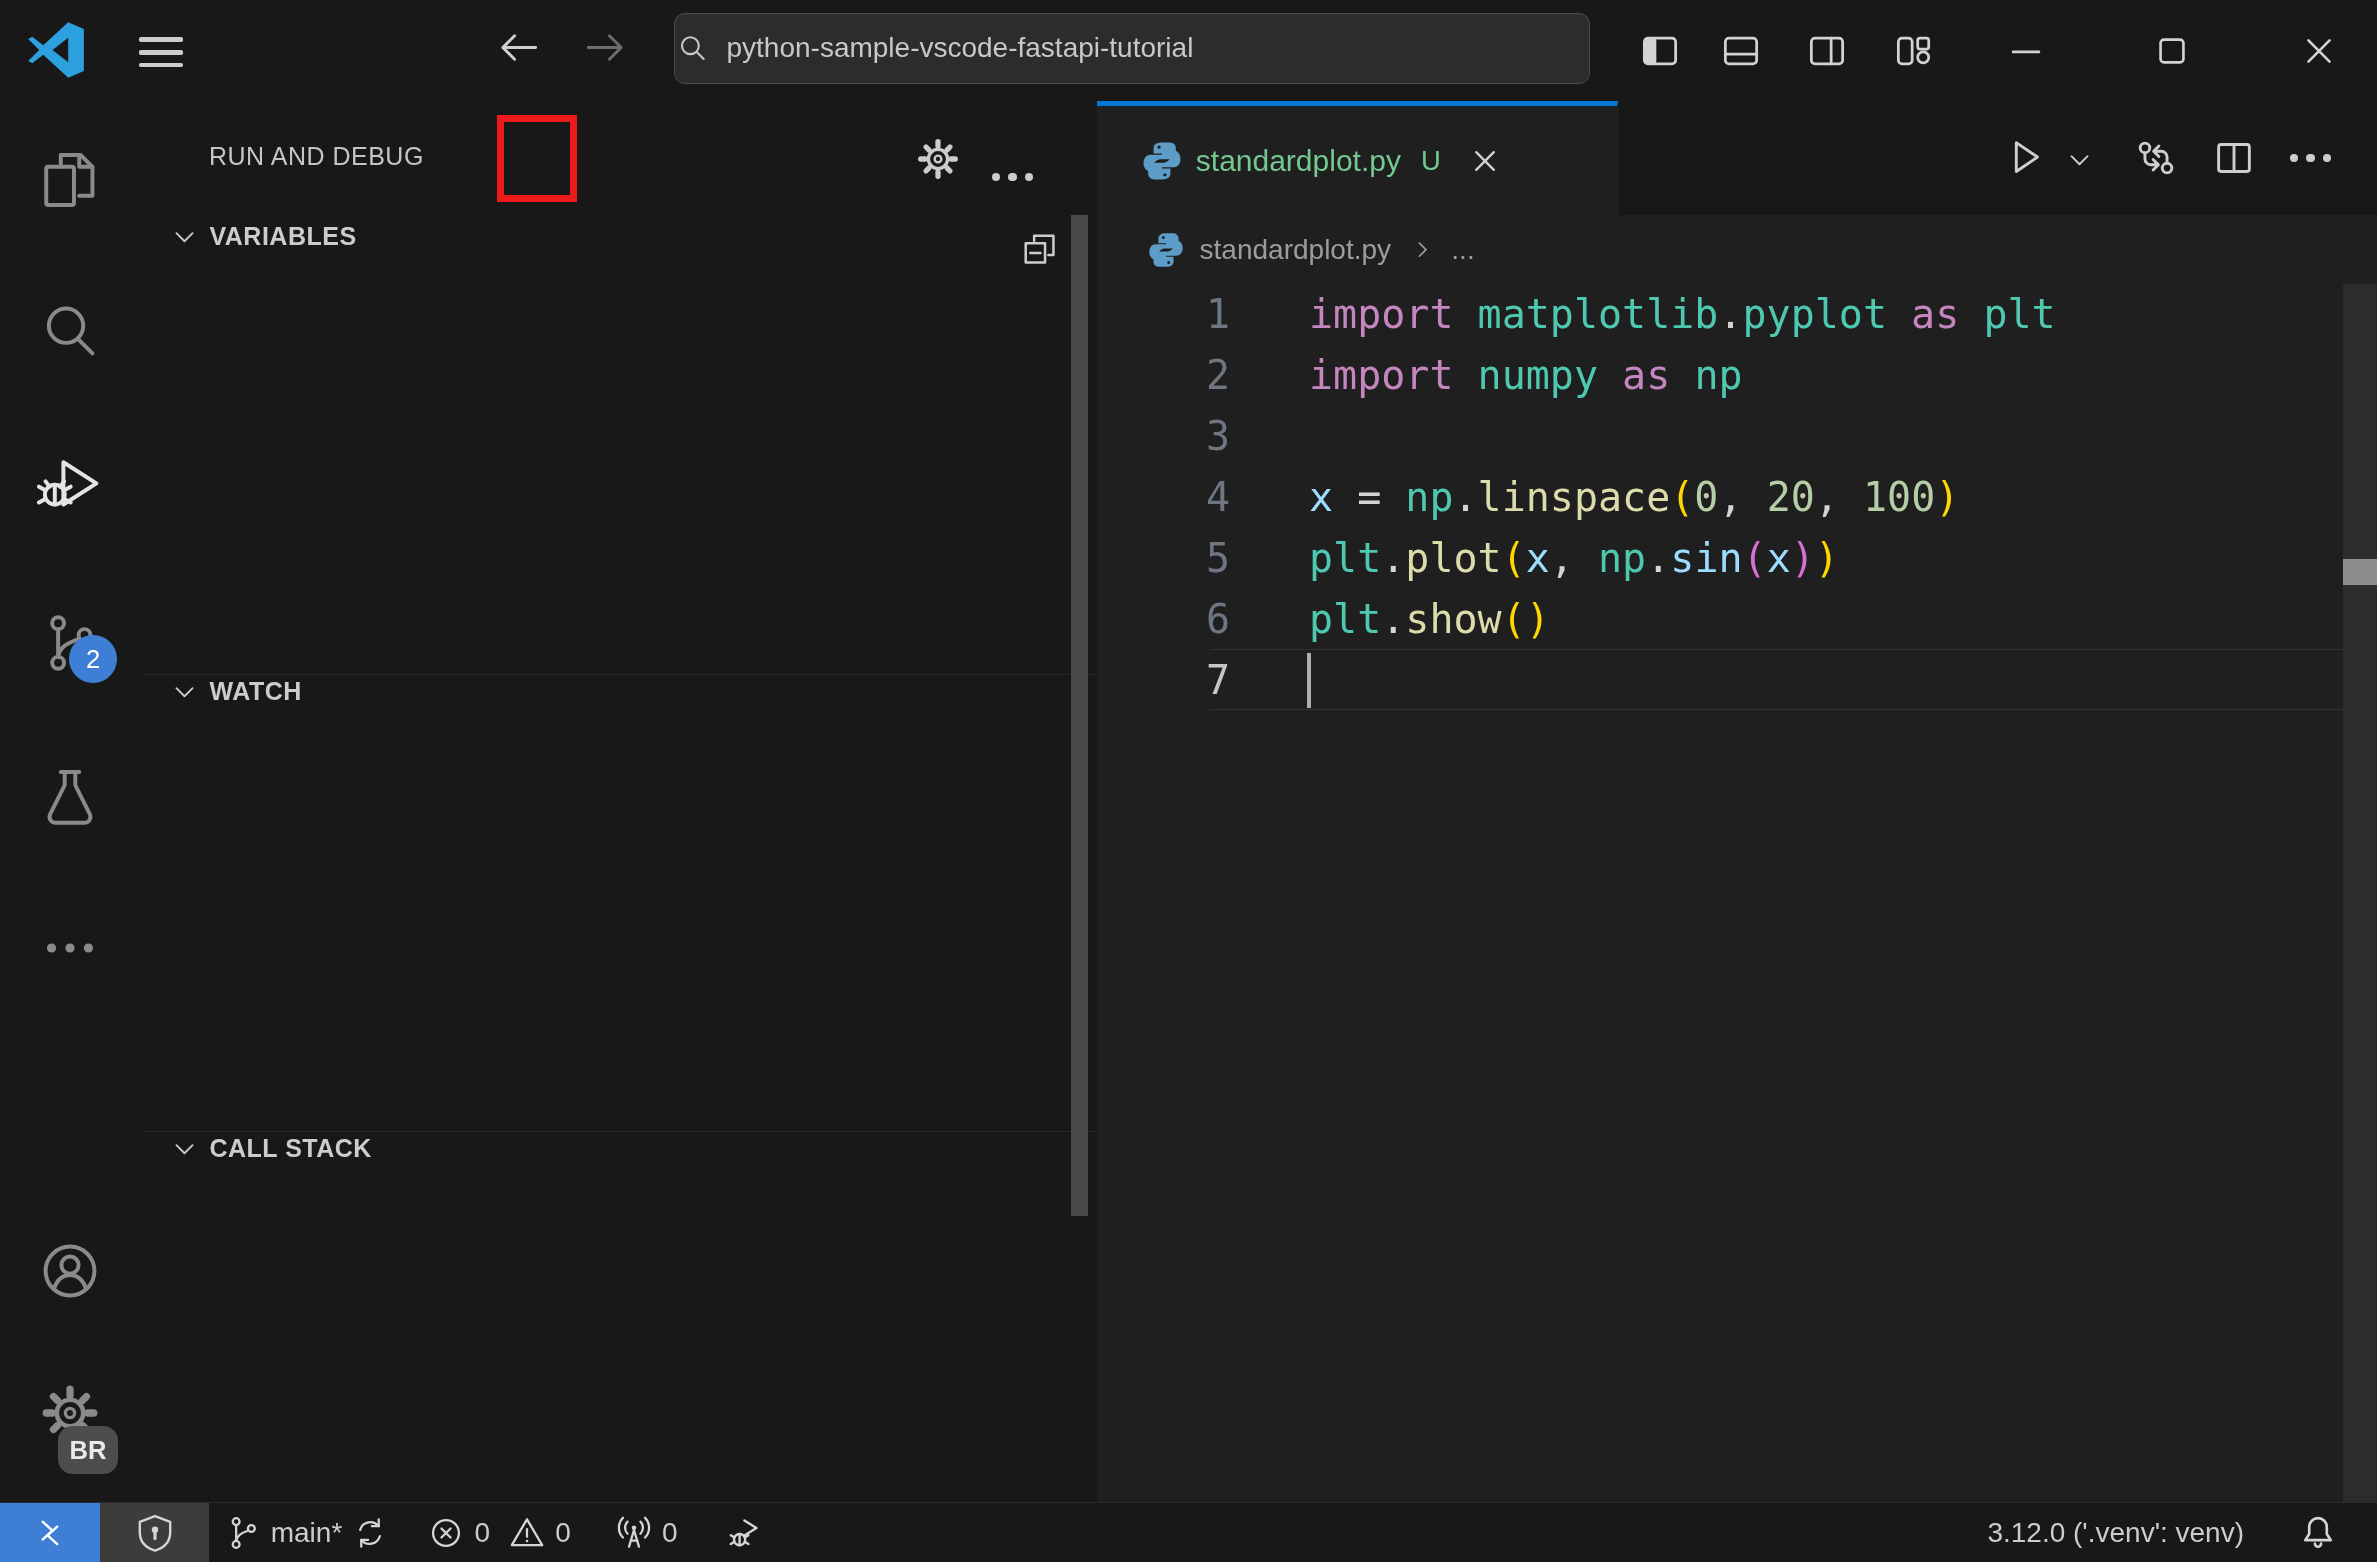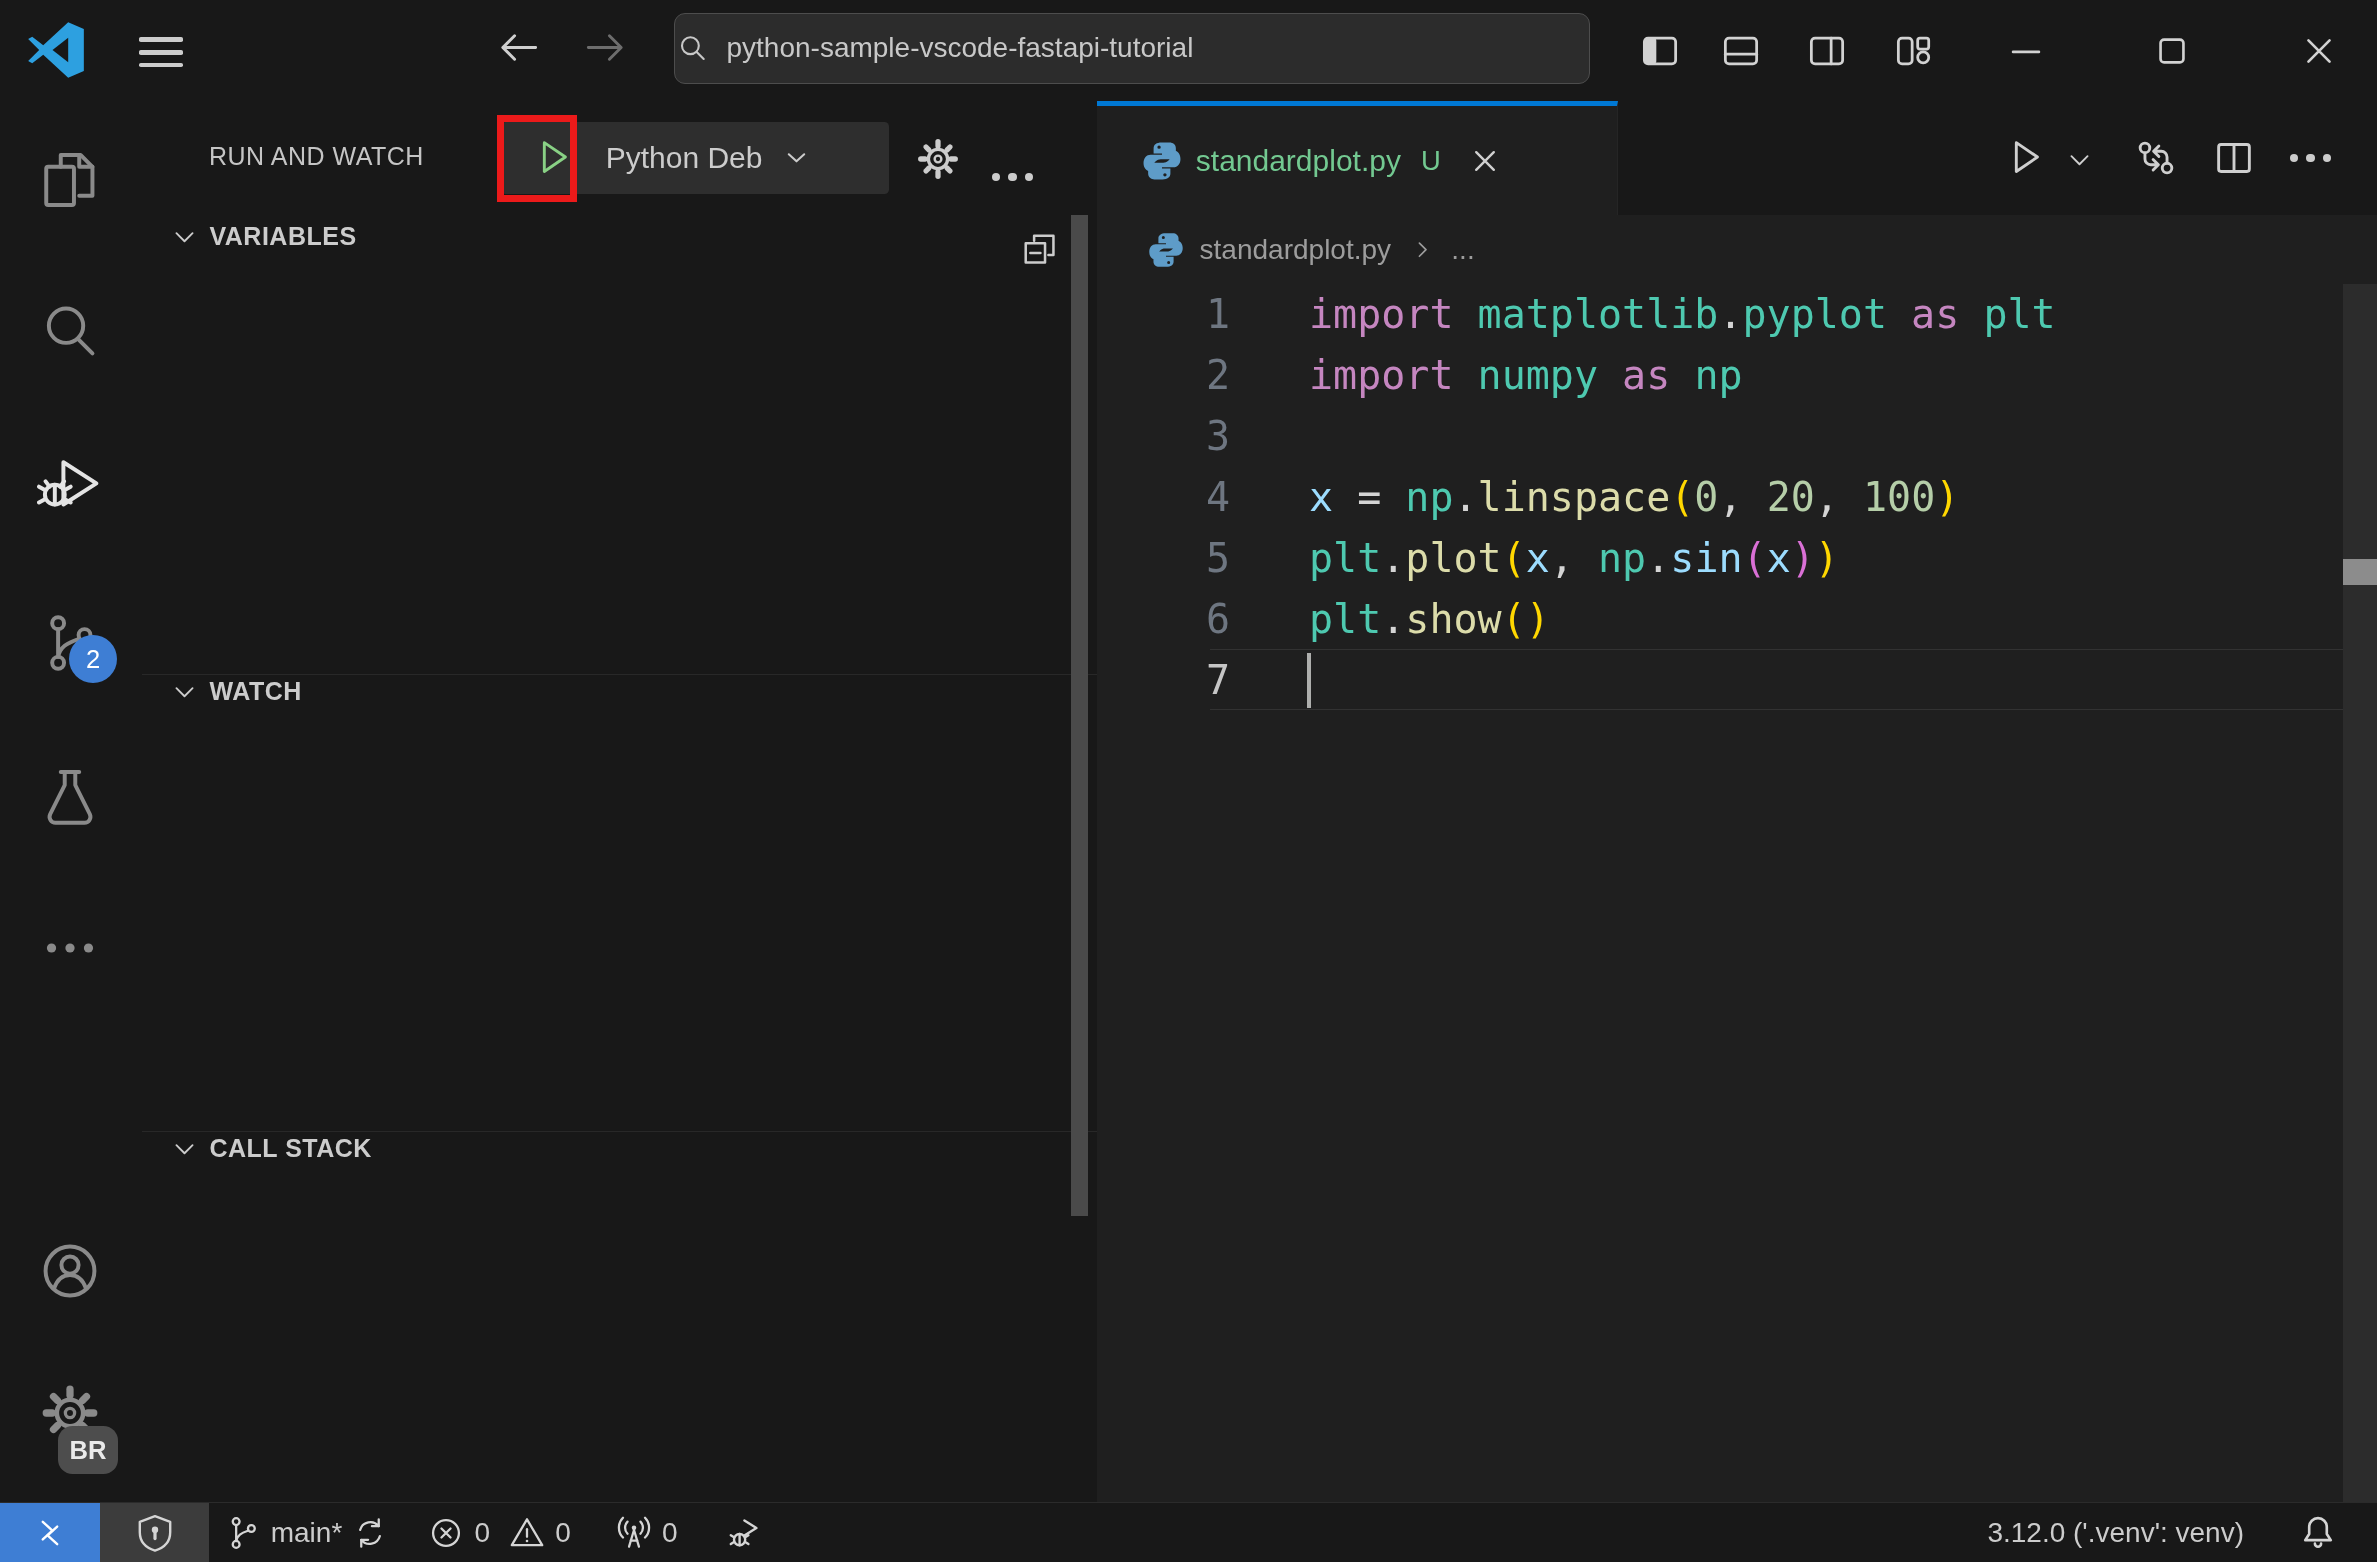--- a/index.html
+++ b/index.html
@@ -221,35 +221,22 @@
             <line x1="69" y1="69" x2="75" y2="75"></line>
           <line x1="25" y1="75" x2="31" y2="69"></line>
             <line x1="69" y1="31" x2="75" y2="25"></line>
         </g>
       </svg>
     </div>
     <div class="badge-br">BR</div>
   </nav>
 
   <aside class="sidebar">
-    <div class="sb-title">RUN AND WATCH</div>
-
-    <div class="cfgwrap">
-      <span style="width:101px;display:flex;justify-content:center;">
-        <svg class="svgi" viewBox="0 0 100 100" width="48" height="48" style="color:#89d185" stroke-width="6.5">
-          <path d="M34 18 78 48 34 78Z"></path>
-        </svg>
-      </span>
-      <span style="margin-left:3.7px;">Python Deb</span>
-      <span style="margin-left:16.5px;">
-        <svg class="svgi" viewBox="0 0 100 100" width="35" height="35">
-            <path d="M28 38 50 58 72 38"></path>
-          </svg>
-      </span>
-    </div>
+    <div class="sb-title">RUN AND DEBUG</div>
+
     <div class="redbox"></div>
 
     <div class="gearbtn" style="left:772px;">
       <svg class="svgi" viewBox="0 0 100 100" width="48" height="48">
         <circle cx="50" cy="50" r="20" stroke-width="7"></circle>
           <circle cx="50" cy="50" r="7" stroke-width="5"></circle>
         <g stroke-width="11">
           <line x1="50" y1="14" x2="50" y2="23"></line>
             <line x1="50" y1="77" x2="50" y2="86"></line>
           <line x1="14" y1="50" x2="23" y2="50"></line>

